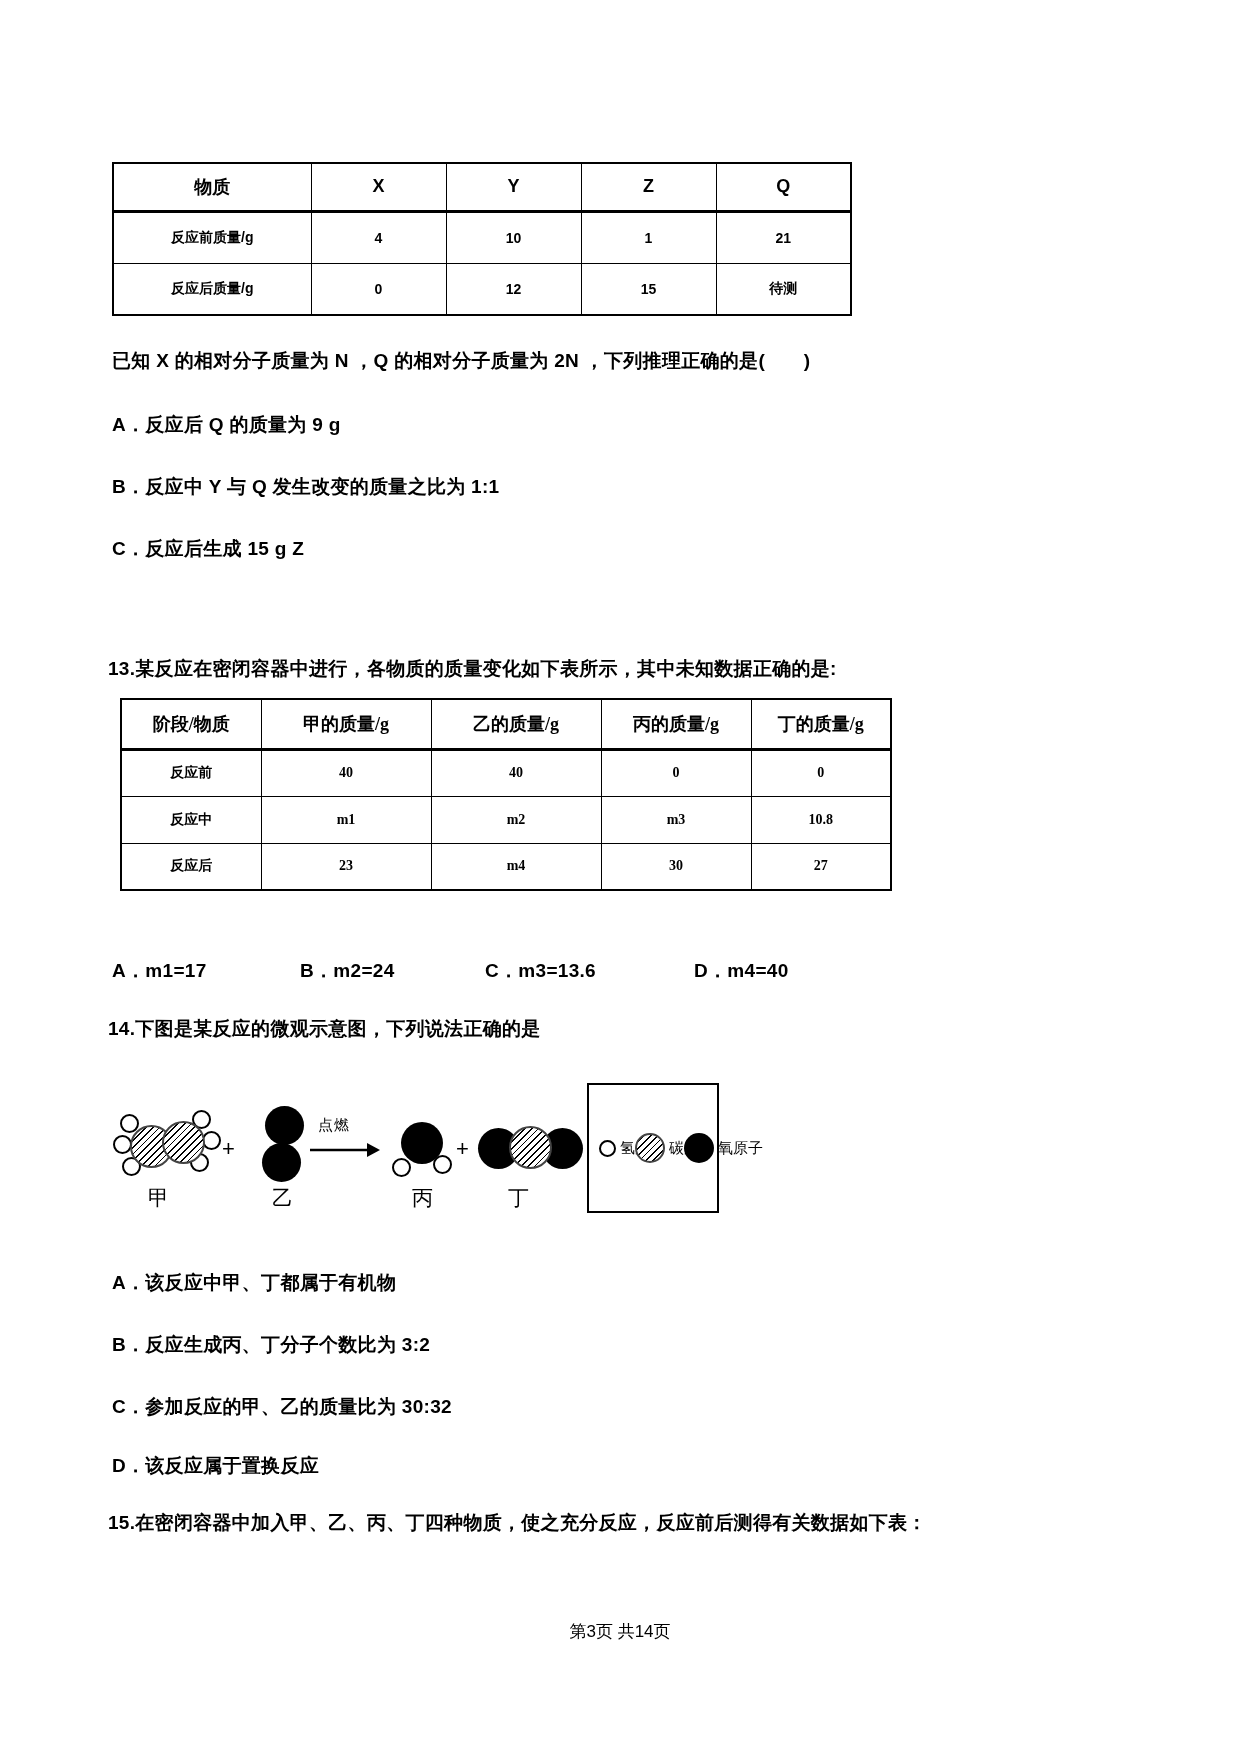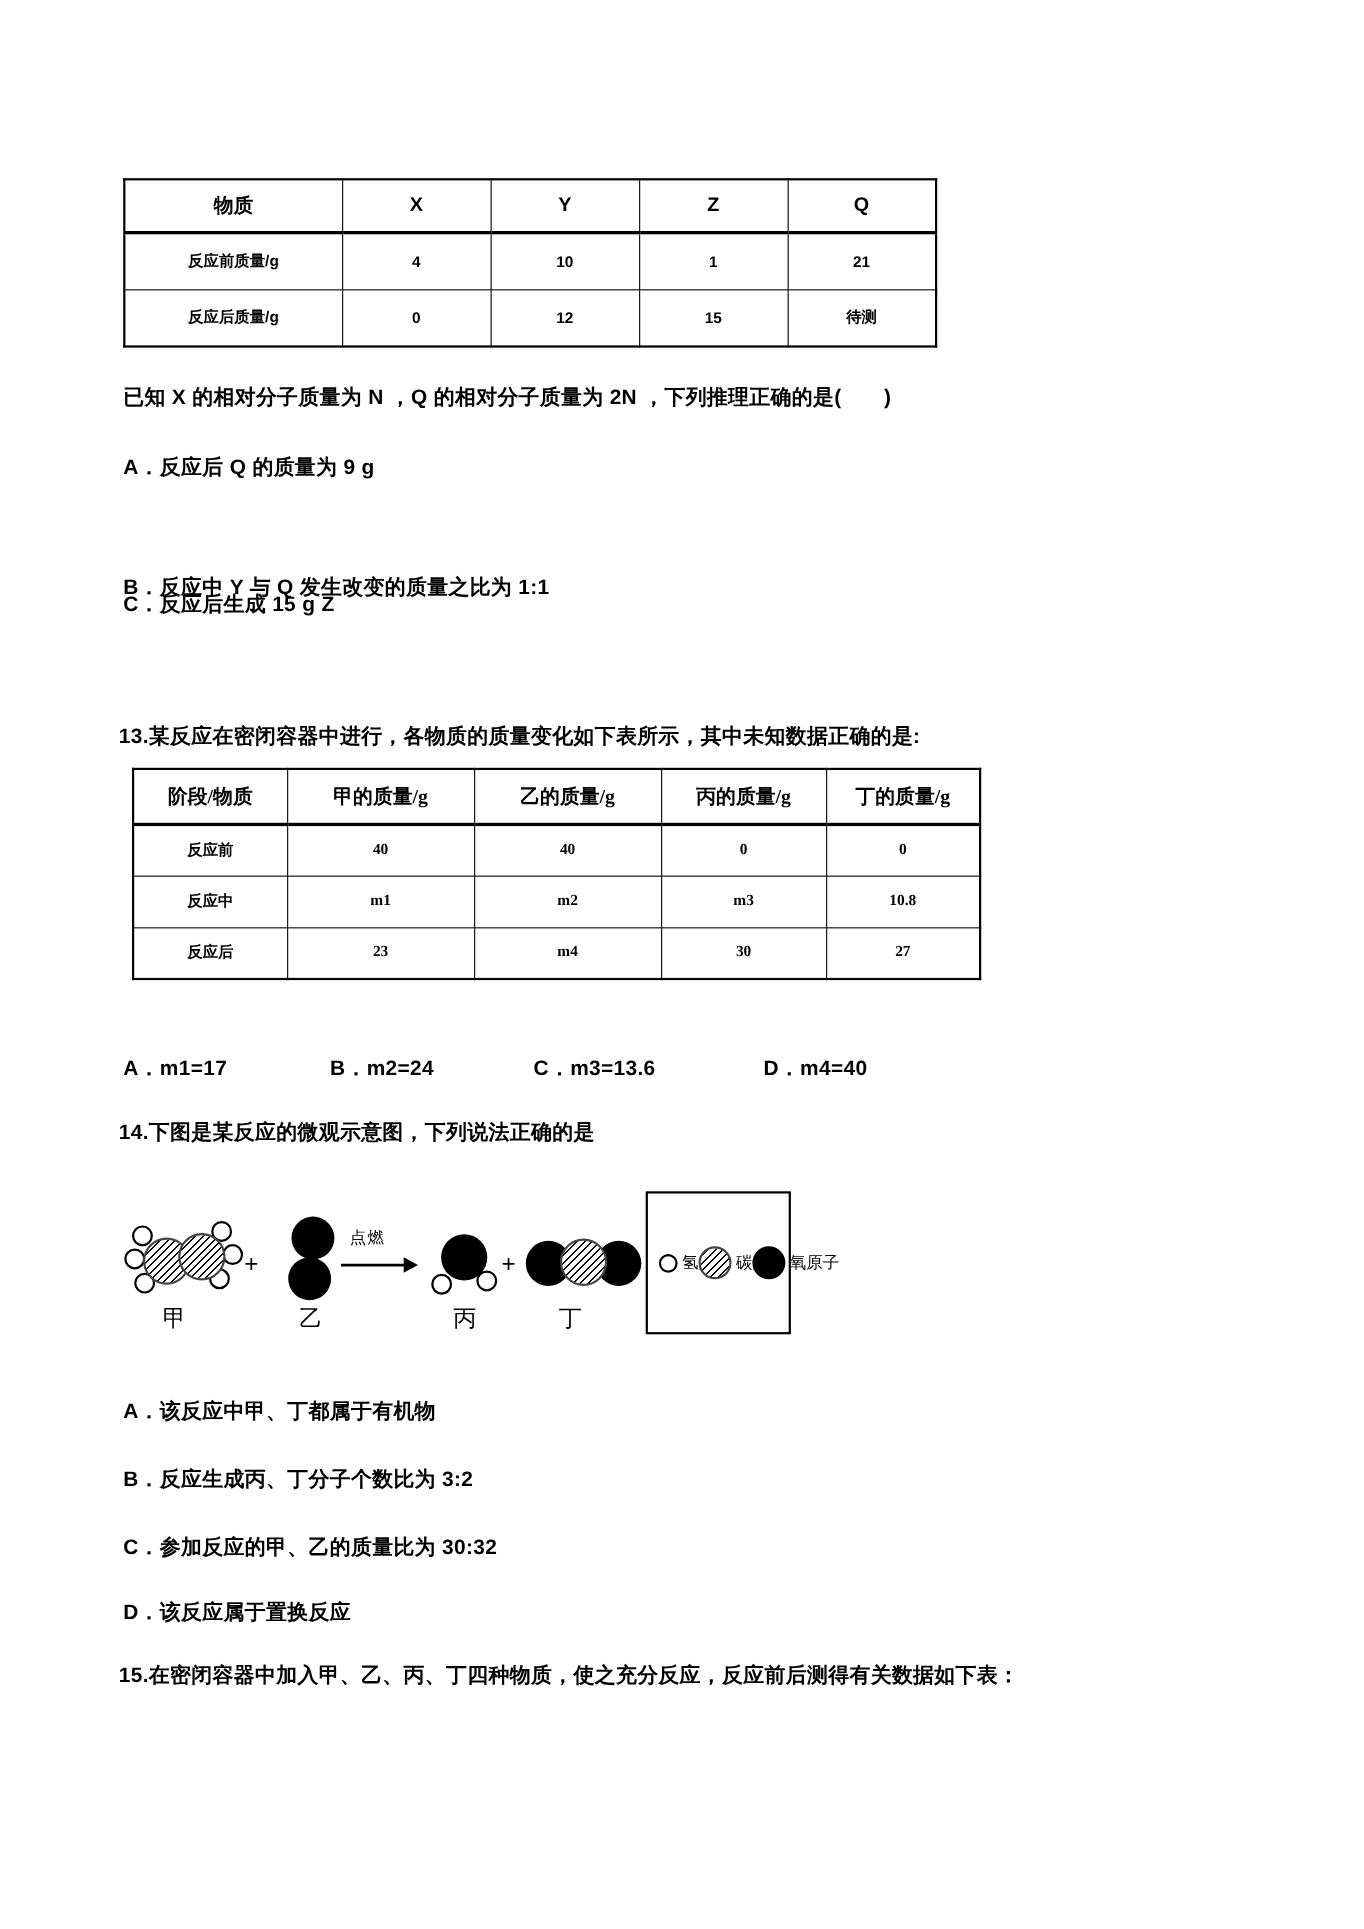--- a/index.html
+++ b/index.html
@@ -104,21 +104,21 @@
         <td>0</td>
         <td>12</td>
         <td>15</td>
         <td>待测</td>
       </tr>
     </tbody>
   </table>
 
   <div class="line" style="left:112px;top:348px;">已知 X 的相对分子质量为 N ，Q 的相对分子质量为 2N ，下列推理正确的是(　　)</div>
   <div class="line" style="left:112px;top:412px;">A．反应后 Q 的质量为 9 g</div>
-  <div class="line" style="left:112px;top:474px;margin-top:47px;">B．反应中 Y 与 Q 发生改变的质量之比为 1:1</div>
+  <div class="line" style="left:112px;top:474px;">B．反应中 Y 与 Q 发生改变的质量之比为 1:1</div>
   <div class="line" style="left:112px;top:536px;">C．反应后生成 15 g Z</div>
 
   <div class="line" style="left:108px;top:656px;">13.某反应在密闭容器中进行，各物质的质量变化如下表所示，其中未知数据正确的是:</div>
 
   <table class="masstable" style="left:120px;top:698px;width:770px;font-family:Liberation Serif, serif;">
     <colgroup>
       <col style="width:140px">
         <col style="width:170px">
         <col style="width:170px">
         <col style="width:150px">
@@ -229,14 +229,15 @@
     </div>
   </div>
 
   <div class="line" style="left:112px;top:1270px;">A．该反应中甲、丁都属于有机物</div>
   <div class="line" style="left:112px;top:1332px;">B．反应生成丙、丁分子个数比为 3:2</div>
   <div class="line" style="left:112px;top:1394px;">C．参加反应的甲、乙的质量比为 30:32</div>
   <div class="line" style="left:112px;top:1453px;">D．该反应属于置换反应</div>
 
   <div class="line" style="left:108px;top:1510px;">15.在密闭容器中加入甲、乙、丙、丁四种物质，使之充分反应，反应前后测得有关数据如下表：</div>
 
+  <div class="footer">第3页 共14页</div>
 
 </div>
 
 </body></html>

